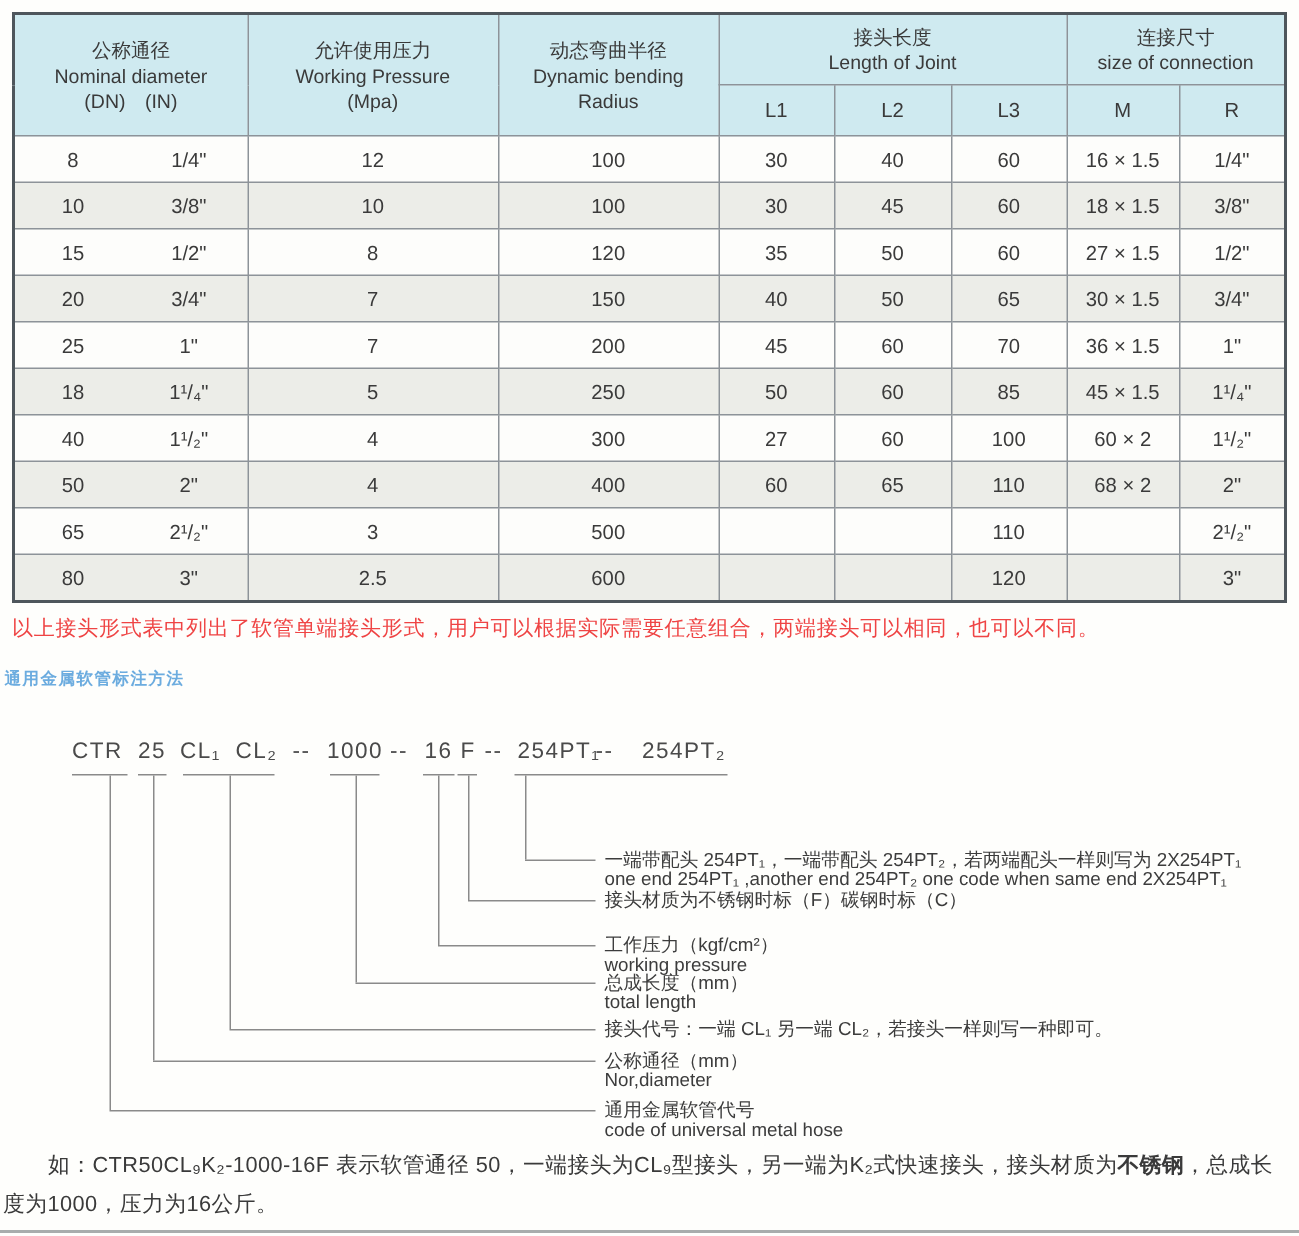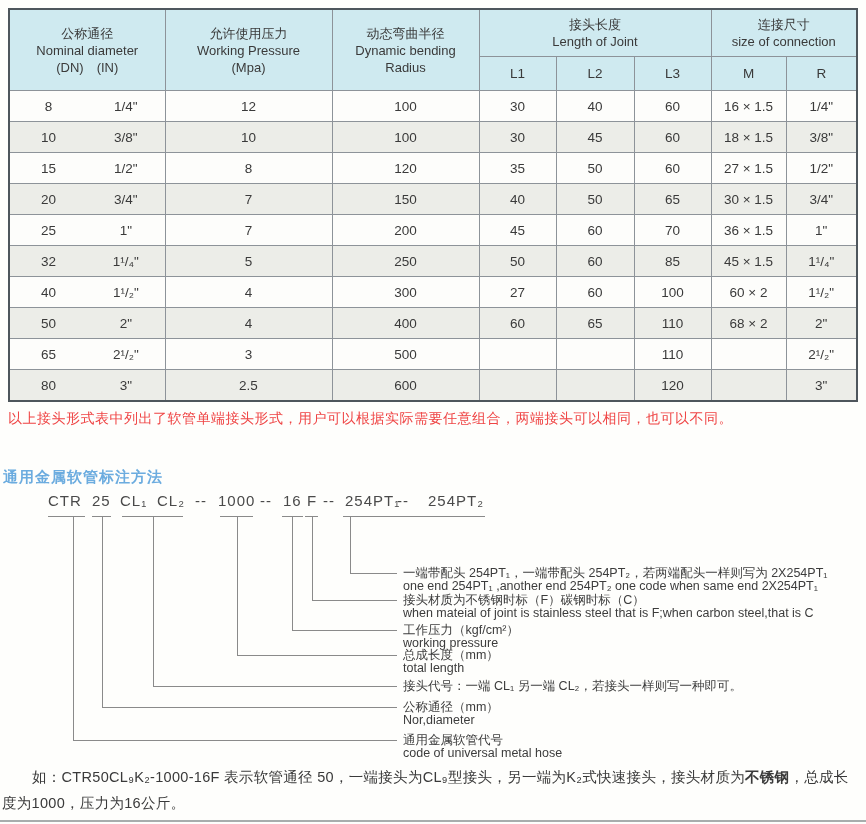--- a/index.html
+++ b/index.html
@@ -22,21 +22,21 @@
   tr.hrow1 th{height:46px;}
   tr.hrow2 th{height:33px;font-size:13.5px;}
   table.spec td{font-size:13.5px;height:30px;background:#fdfdfb;}
   tr.alt td{background:#ecede8;}
   .dncell{display:flex;width:100%;}
   .dncell span{flex:1;text-align:center;}
 
   
   .note{position:absolute;left:8px;top:410px;width:852px;font-size:14px;
     letter-spacing:0.5px;color:#ef4444;}
-  .section-title{position:absolute;left:3px;top:468px;font-size:15px;
+  .section-title{position:absolute;left:3px;top:445px;font-size:11px;
     font-weight:600;letter-spacing:1px;}
 
   
   .code-token{position:absolute;top:492px;font-size:15px;letter-spacing:1px;
     color:#4a4a4a;white-space:nowrap;}
   .hline,.vline,.cline{position:absolute;background:#8a8a8a;}
   .hline{height:1px;top:516px;}
   .vline{width:1px;top:517px;}
   .cline{height:1px;}
   .diagram-item{position:absolute;left:403px;white-space:nowrap;}
@@ -173,21 +173,21 @@
         <td>200</td>
         <td>45</td>
         <td>60</td>
         <td>70</td>
         <td>36 × 1.5</td>
         <td>1"</td>
       </tr>
       <tr class="alt">
         <td>
               <div class="dncell">
-                <span>32</span>
+                <span>18</span>
                 <span>1¹/₄"</span>
               </div>
             </td>
         <td>5</td>
         <td>250</td>
         <td>50</td>
         <td>60</td>
         <td>85</td>
         <td>45 × 1.5</td>
         <td>1¹/₄"</td>
@@ -299,21 +299,20 @@
     <div class="cline" style="top:686px;left:153px;width:244px"></div>
     <div class="cline" style="top:707px;left:102px;width:295px"></div>
     <div class="cline" style="top:740px;left:73px;width:324px"></div>
 
     <div class="diagram-item" style="top:566px">
       <div class="cn">一端带配头 254PT₁，一端带配头 254PT₂，若两端配头一样则写为 2X254PT₁</div>
       <div class="en">one end 254PT₁ ,another end 254PT₂  one code when same end  2X254PT₁</div>
     </div>
     <div class="diagram-item" style="top:593px">
       <div class="cn">接头材质为不锈钢时标（F）碳钢时标（C）</div>
-      <div class="en">when mateial of joint is stainless steel that is F;when carbon steel,that is C</div>
     </div>
     <div class="diagram-item" style="top:623px">
       <div class="cn">工作压力（kgf/cm²）</div>
       <div class="en">working pressure</div>
     </div>
     <div class="diagram-item" style="top:648px">
       <div class="cn">总成长度（mm）</div>
       <div class="en">total length</div>
     </div>
     <div class="diagram-item" style="top:679px">

